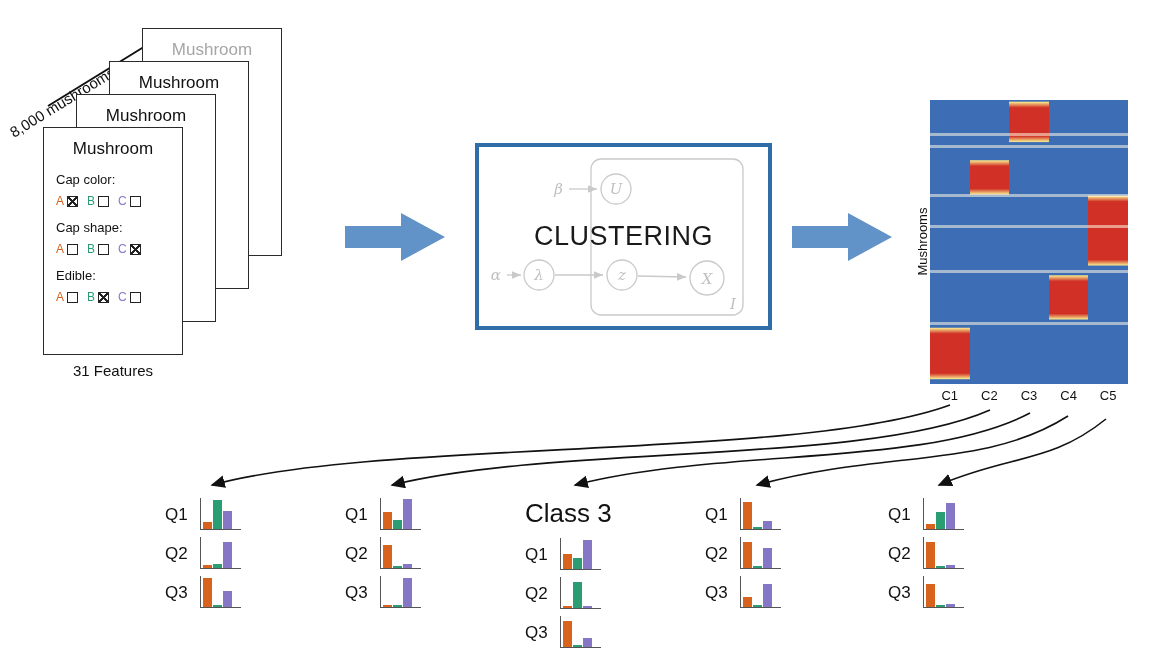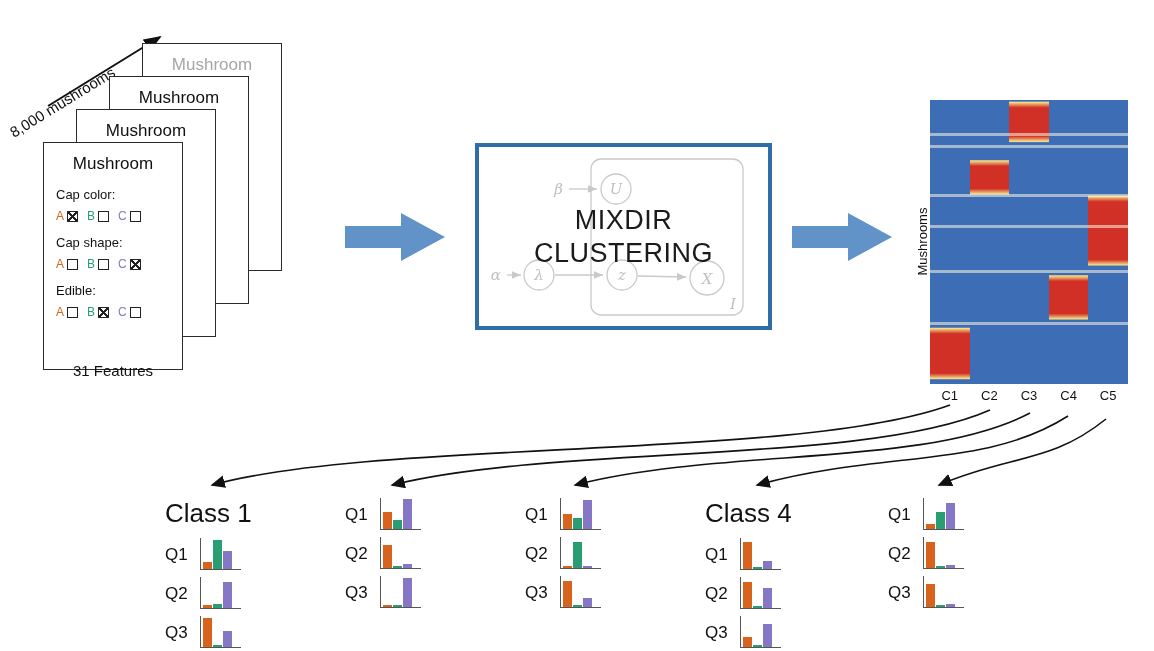--- a/index.html
+++ b/index.html
@@ -4,21 +4,21 @@
 <style>
   html,body{margin:0;padding:0;background:#fff}
   .canvas{position:relative;width:1154px;height:651px;background:#fff;
           font-family:"Liberation Sans",sans-serif;color:#111;overflow:hidden}
 
   
   .count-anno{position:absolute;left:6px;top:4px}
   .count-anno text{font-family:"Liberation Sans",sans-serif}
 
   
-  .card-stack{position:absolute;left:0;top:15px;width:320px;height:400px}
+  .card-stack{position:absolute;left:0;top:0;width:320px;height:400px}
   .card{position:absolute;width:140px;height:228px;background:#fff;border:1.2px solid #2b2b2b;box-sizing:border-box}
   .card:nth-child(1){left:142px;top:28px}
   .card:nth-child(2){left:109px;top:61px}
   .card:nth-child(3){left:76px;top:94px}
   .card:nth-child(4){left:43px;top:127px}
   .card:nth-child(1) .card-title{color:#a6a6a6}
   .card-title{text-align:center;font-size:17px;padding-top:11px}
   .card-body{padding:13px 8px 0 12px}
   .q-block{margin-bottom:12px}
   .q-label{font-size:13px;margin-bottom:7px}
@@ -338,21 +338,20 @@
         <text x="84" y="47" text-anchor="end">β</text>
         <text x="137" y="47" text-anchor="middle">U</text>
         <text x="22" y="133" text-anchor="end">α</text>
         <text x="60" y="133" text-anchor="middle">λ</text>
         <text x="143" y="133" text-anchor="middle">z</text>
         <text x="228" y="137" text-anchor="middle">X</text>
         <text x="254" y="162" text-anchor="middle">I</text>
       </g>
     </svg>
     <div class="model-title">
-      <div>MIXDIR</div>
       <div>CLUSTERING</div>
     </div>
   </div>
 
   <div class="hm-ylabel">Mushrooms</div>
   <div class="heatmap">
       <div class="hm-col" style="background: linear-gradient(rgb(61, 109, 181) 0%, rgb(61, 109, 181) 80%, rgb(246, 224, 137) 80.4%, rgb(208, 48, 37) 82.3%, rgb(208, 48, 37) 96.2%, rgb(246, 224, 137) 98.1%, rgb(61, 109, 181) 98.5%, rgb(61, 109, 181) 100%);"></div>
       <div class="hm-col" style="background: linear-gradient(rgb(61, 109, 181) 0%, rgb(61, 109, 181) 21%, rgb(246, 224, 137) 21.4%, rgb(208, 48, 37) 23.3%, rgb(208, 48, 37) 31.2%, rgb(246, 224, 137) 33.1%, rgb(61, 109, 181) 33.5%, rgb(61, 109, 181) 100%);"></div>
       <div class="hm-col" style="background: linear-gradient(rgb(61, 109, 181) 0%, rgb(61, 109, 181) 0.4%, rgb(246, 224, 137) 0.8%, rgb(208, 48, 37) 2.7%, rgb(208, 48, 37) 12.7%, rgb(246, 224, 137) 14.6%, rgb(61, 109, 181) 15%, rgb(61, 109, 181) 100%);"></div>
       <div class="hm-col" style="background: linear-gradient(rgb(61, 109, 181) 0%, rgb(61, 109, 181) 61.5%, rgb(246, 224, 137) 61.9%, rgb(208, 48, 37) 63.8%, rgb(208, 48, 37) 75.2%, rgb(246, 224, 137) 77.1%, rgb(61, 109, 181) 77.5%, rgb(61, 109, 181) 100%);"></div>
@@ -382,21 +381,20 @@
       <path d="M800 13 C650 68, 230 47, 62 93" marker-end="url(#ah-b)"></path>
       <path d="M840 18 C715 73, 410 52, 242 93" marker-end="url(#ah-b)"></path>
       <path d="M880 21 C775 76, 575 55, 425 93" marker-end="url(#ah-b)"></path>
       <path d="M918 24 C835 77, 735 58, 607 93" marker-end="url(#ah-b)"></path>
       <path d="M956 27 C900 72, 862 62, 789 93" marker-end="url(#ah-b)"></path>
     </g>
   </svg>
 
   <div class="class-panels">
       <div class="class-panel">
-        <div class="class-title">Class 1</div>
         <div class="q-row">
           <span class="q-name">Q1</span>
           <div class="mini-chart">
             <div class="bar" style="height: 7px; background: rgb(216, 99, 29);"></div>
             <div class="bar" style="height: 29px; background: rgb(42, 157, 114);"></div>
             <div class="bar" style="height: 18px; background: rgb(133, 119, 198);"></div>
           </div>
         </div>
         <div class="q-row">
           <span class="q-name">Q2</span>
@@ -435,20 +433,21 @@
         <div class="q-row">
           <span class="q-name">Q3</span>
           <div class="mini-chart">
             <div class="bar" style="height: 2px; background: rgb(216, 99, 29);"></div>
             <div class="bar" style="height: 2px; background: rgb(42, 157, 114);"></div>
             <div class="bar" style="height: 29px; background: rgb(133, 119, 198);"></div>
           </div>
         </div>
       </div>
       <div class="class-panel">
+        <div class="class-title">Class 3</div>
         <div class="q-row">
           <span class="q-name">Q1</span>
           <div class="mini-chart">
             <div class="bar" style="height: 15px; background: rgb(216, 99, 29);"></div>
             <div class="bar" style="height: 11px; background: rgb(42, 157, 114);"></div>
             <div class="bar" style="height: 29px; background: rgb(133, 119, 198);"></div>
           </div>
         </div>
         <div class="q-row">
           <span class="q-name">Q2</span>
@@ -461,21 +460,20 @@
         <div class="q-row">
           <span class="q-name">Q3</span>
           <div class="mini-chart">
             <div class="bar" style="height: 26px; background: rgb(216, 99, 29);"></div>
             <div class="bar" style="height: 2px; background: rgb(42, 157, 114);"></div>
             <div class="bar" style="height: 9px; background: rgb(133, 119, 198);"></div>
           </div>
         </div>
       </div>
       <div class="class-panel">
-        <div class="class-title">Class 4</div>
         <div class="q-row">
           <span class="q-name">Q1</span>
           <div class="mini-chart">
             <div class="bar" style="height: 27px; background: rgb(216, 99, 29);"></div>
             <div class="bar" style="height: 2px; background: rgb(42, 157, 114);"></div>
             <div class="bar" style="height: 8px; background: rgb(133, 119, 198);"></div>
           </div>
         </div>
         <div class="q-row">
           <span class="q-name">Q2</span>

